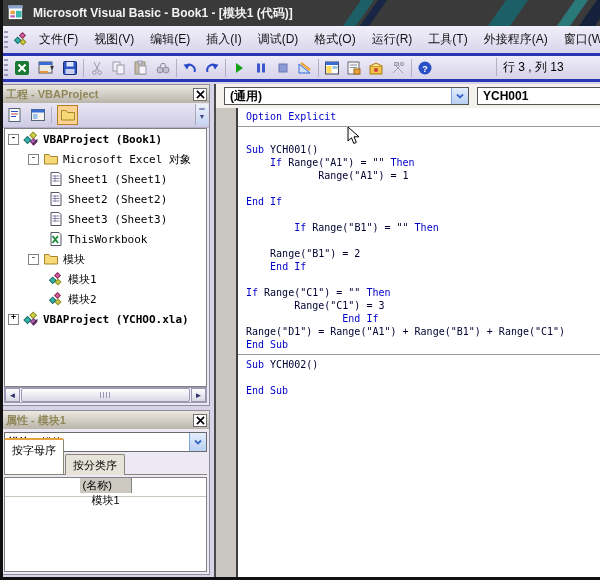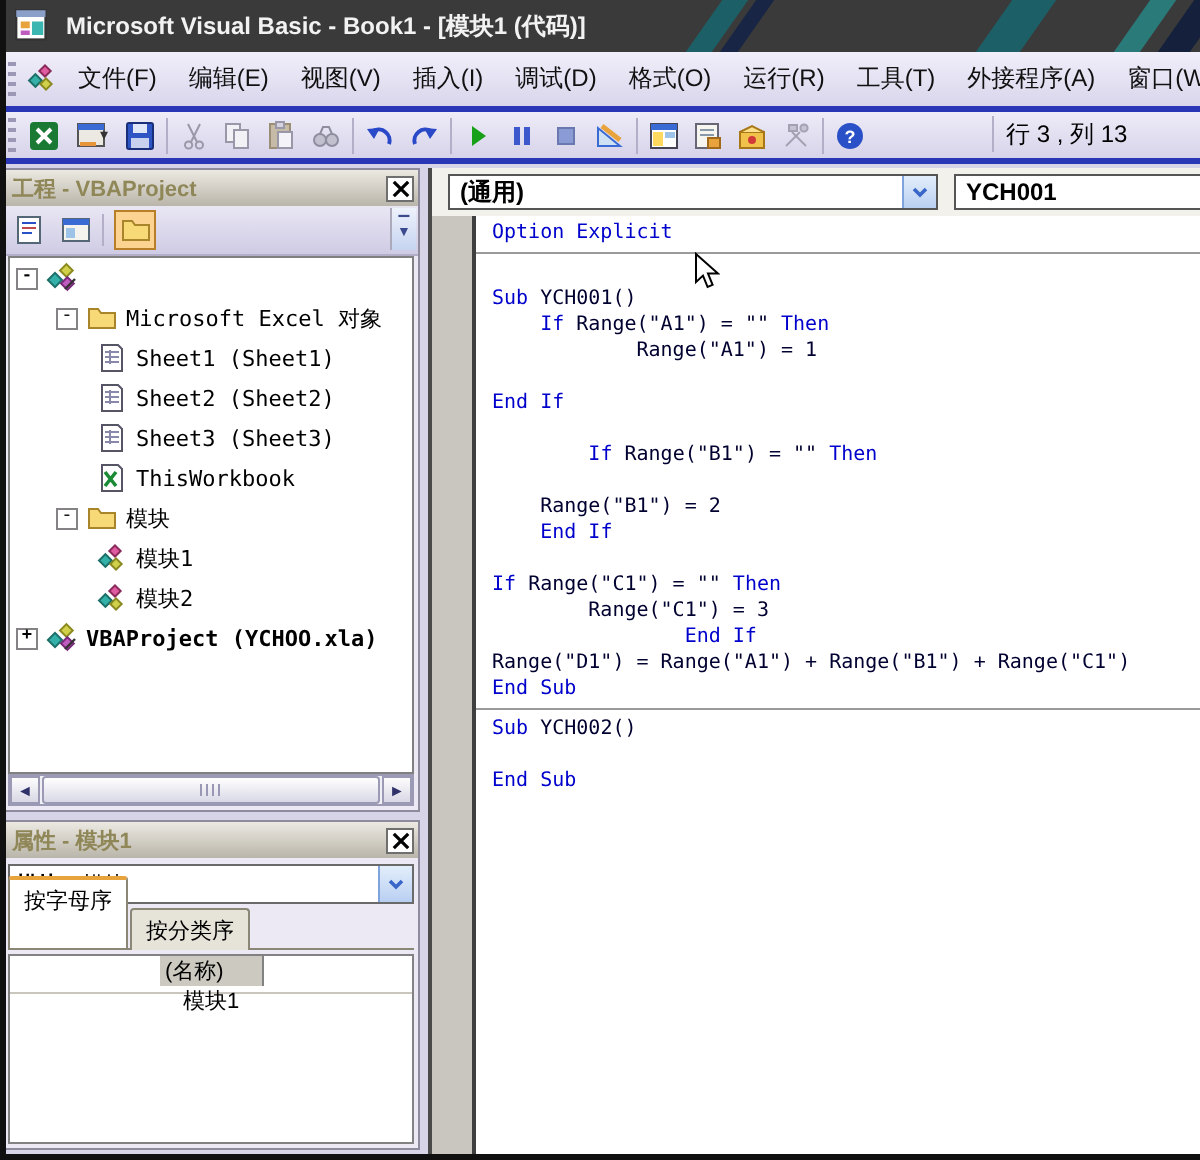--- a/index.html
+++ b/index.html
@@ -115,22 +115,22 @@
   <div class="menubar">
     <span class="grip"></span>
     <span class="app-icon16" style="margin-left:2px">
       <svg viewBox="0 0 16 16" width="16" height="16">
           <rect x="2.5" y="7" width="4.5" height="4.5" transform="rotate(45 4.7 9.2)" fill="#35b0a8" stroke="#1c6e68"></rect>
           <rect x="7.5" y="2.5" width="4" height="4" transform="rotate(45 9.5 4.5)" fill="#e05ca0" stroke="#8a2a5a"></rect>
           <rect x="8" y="9" width="4" height="4" transform="rotate(45 10 11)" fill="#d0d04a" stroke="#8a8a20"></rect>
         </svg>
     </span>
     <span class="menu-item">文件(F)</span>
+    <span class="menu-item">视图(V)</span>
     <span class="menu-item">编辑(E)</span>
-    <span class="menu-item">视图(V)</span>
     <span class="menu-item">插入(I)</span>
     <span class="menu-item">调试(D)</span>
     <span class="menu-item">格式(O)</span>
     <span class="menu-item">运行(R)</span>
     <span class="menu-item">工具(T)</span>
     <span class="menu-item">外接程序(A)</span>
     <span class="menu-item">窗口(W)</span>
   </div>
 
   <div class="toolbarrow">
@@ -303,20 +303,21 @@
       </div>
       <div class="tree">
         <div class="tree-row bold ind0">
           <span class="expander">-</span>
           <span class="t-icon"><svg viewBox="0 0 16 16" width="16" height="16">
                 <rect x="2" y="6.5" width="5" height="5" transform="rotate(45 4.5 9)" fill="#35b0a8" stroke="#1c6e68"></rect>
                 <rect x="8" y="2" width="4.5" height="4.5" transform="rotate(45 10.2 4.2)" fill="#d0d04a" stroke="#8a8a20"></rect>
                 <rect x="8.5" y="8.5" width="4.5" height="4.5" transform="rotate(45 10.7 10.7)" fill="#c05cc0" stroke="#7a2a7a"></rect>
                 <path d="M9.5 13.5 L14.5 8.5" stroke="#333" stroke-width="1.2"></path>
               </svg></span>
+          <span>VBAProject (Book1)</span>
         </div>
         <div class="tree-row ind1">
           <span class="expander">-</span>
           <span class="t-icon"><svg viewBox="0 0 16 16" width="16" height="16">
                 <path d="M1.5 13 L1.5 3.5 L6 3.5 L7.5 5.5 L14.5 5.5 L14.5 13 Z" fill="#f7d978" stroke="#a8852a"></path>
               </svg></span>
           <span>Microsoft Excel 对象</span>
         </div>
         <div class="tree-row ind2">
           <span class="t-icon"><svg viewBox="0 0 16 16" width="16" height="16">

